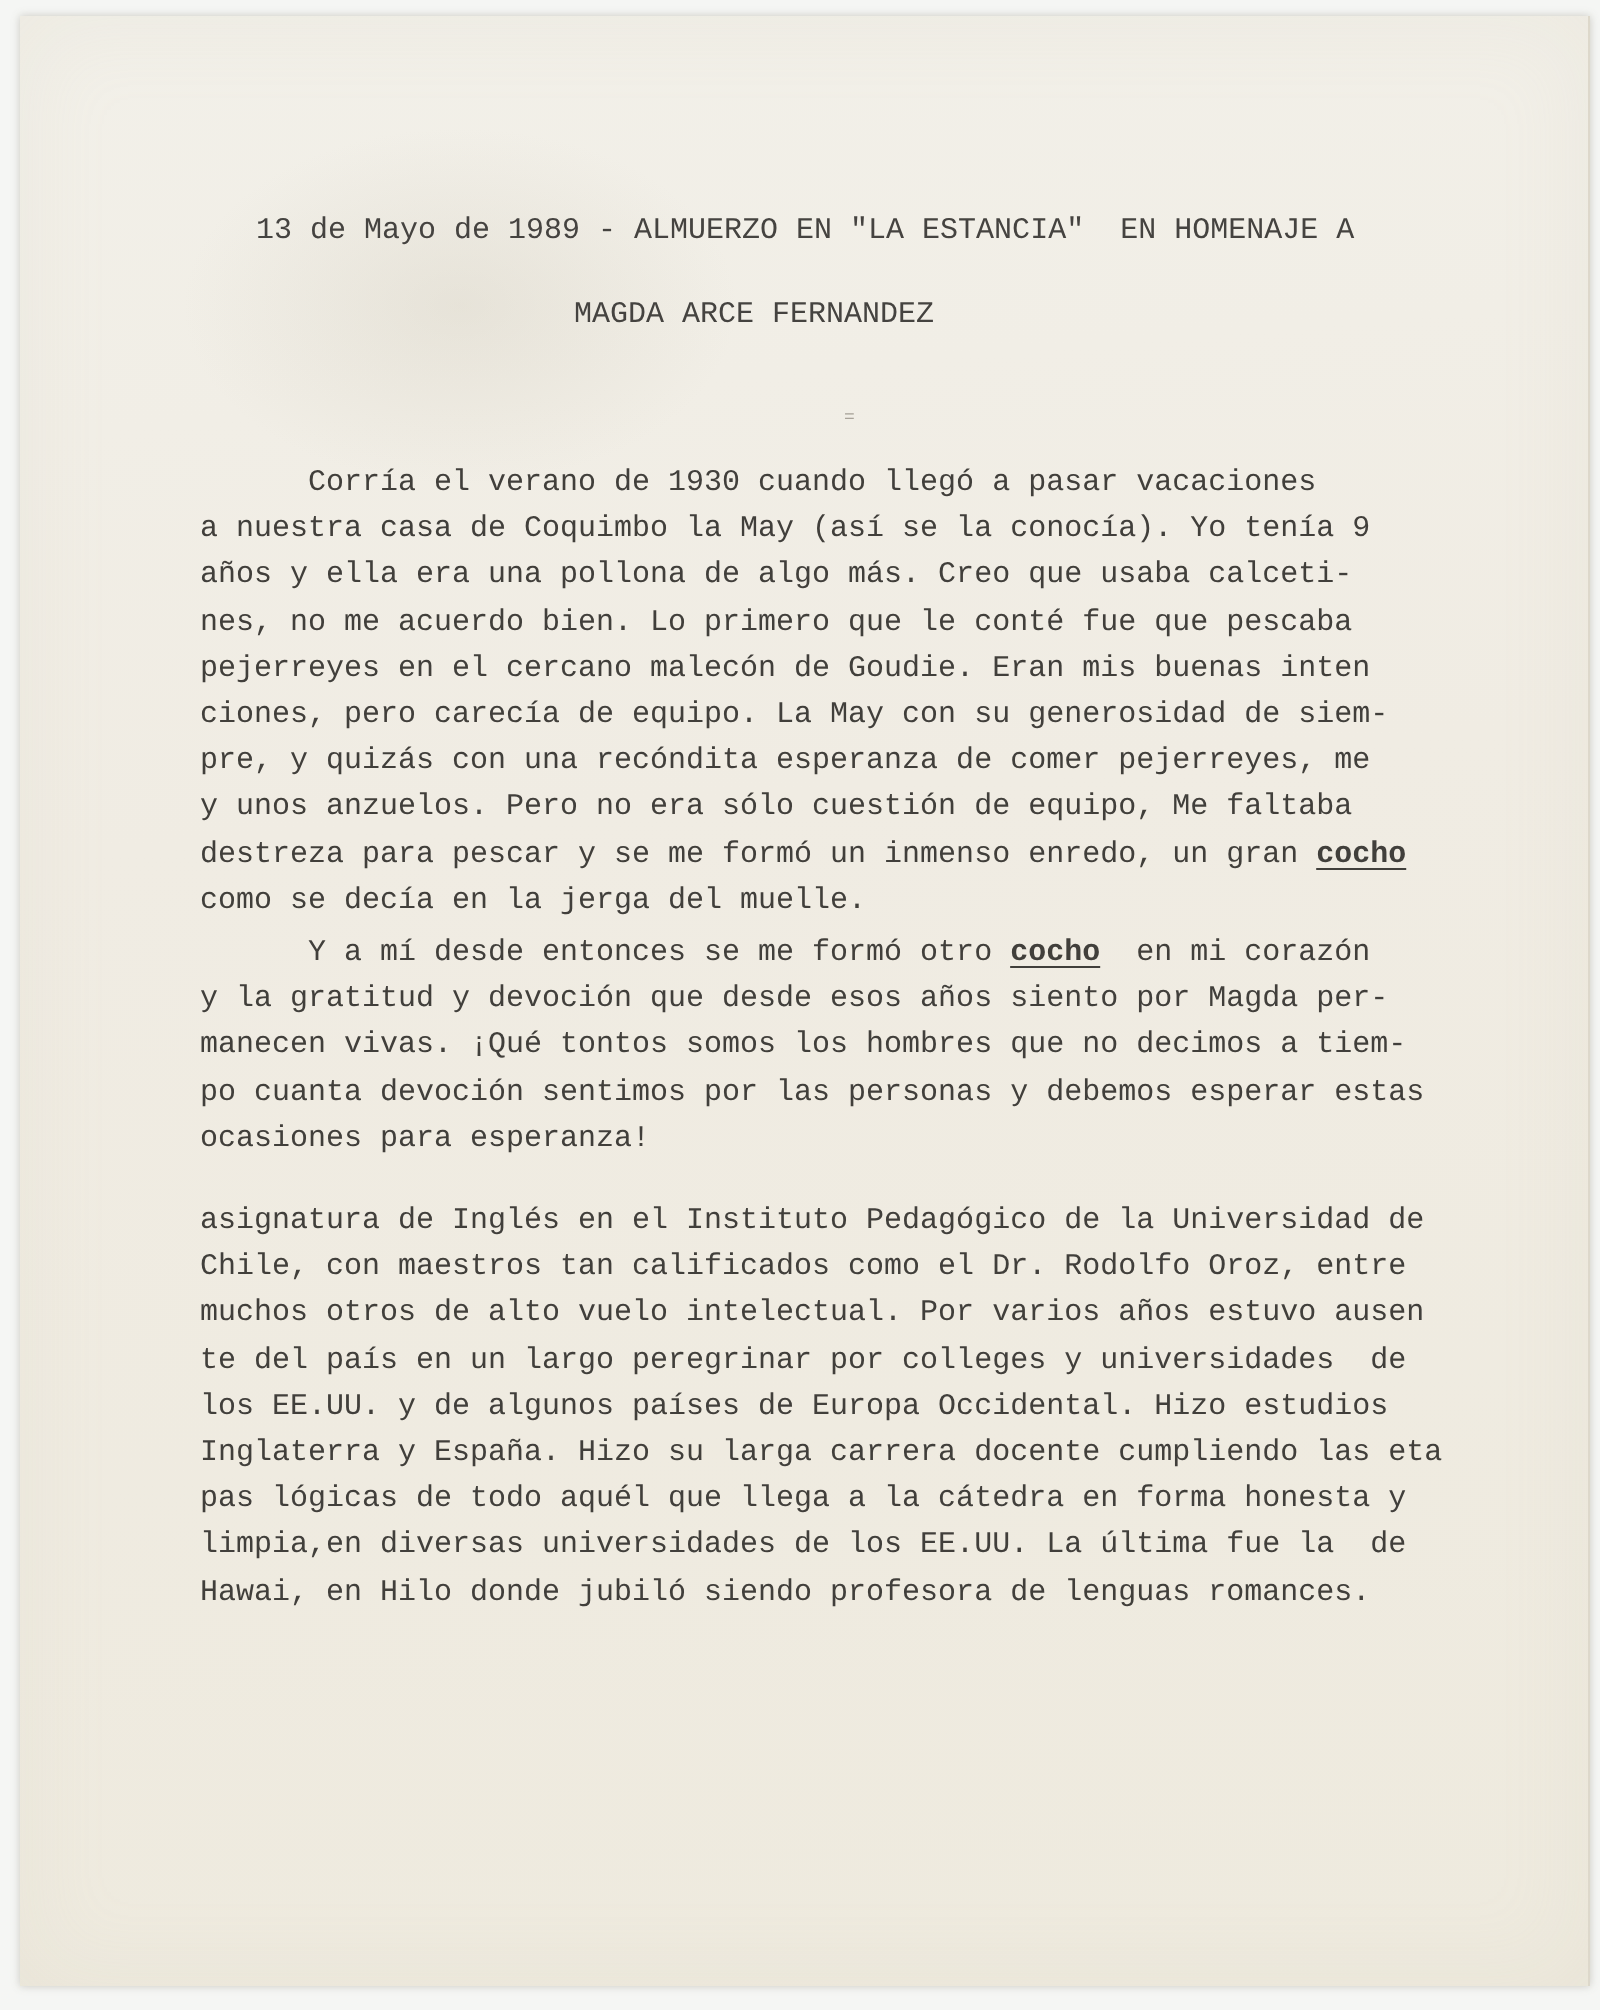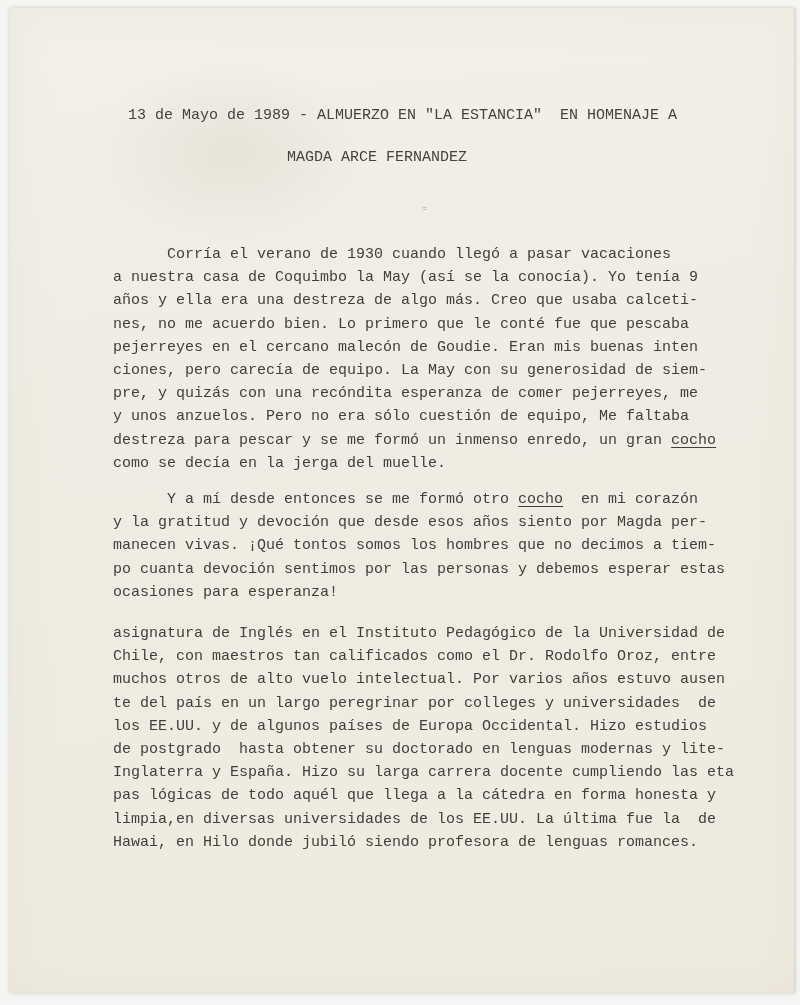--- a/index.html
+++ b/index.html
@@ -27,43 +27,43 @@
   #title1{left:118px;top:99px;text-align:right;}
   #title2{left:277px;top:141px;}
   .stray{
     position:absolute;left:412px;top:196px;
     font-size:9px;color:#a8a399;
   }
   .doc-body{
     position:absolute;left:90px;top:222px;
     font-size:15px;line-height:23.2px;color:#413f3b;
   }
-  .para{margin:13px;}
+  .para{margin:0;}
   .para.p2{margin-top:3px;}
   .para.p3{margin-top:18px;}
   .line{white-space:pre;}
-  .u{text-decoration:underline;text-underline-offset:3px;text-decoration-thickness:1px;}
+  .u{text-decoration:underline;text-underline-offset:3px;text-decoration-thickness:1px;font-weight:bold;}
 </style>
 </head>
 <body>
 
 <div class="paper">
   <div class="smudge"></div>
 
   <div class="title-line" id="title1">13 de Mayo de 1989 - ALMUERZO EN "LA ESTANCIA"  EN HOMENAJE A</div>
 
   <div class="title-line" id="title2">MAGDA ARCE FERNANDEZ</div>
 
   <div class="stray">=</div>
 
   <div class="doc-body">
       <div class="para p1">
         <div class="line"><span>      Corría el verano de 1930 cuando llegó a pasar vacaciones</span></div>
         <div class="line"><span>a nuestra casa de Coquimbo la May (así se la conocía). Yo tenía 9</span></div>
-        <div class="line"><span>años y ella era una destreza de algo más. Creo que usaba calceti-</span></div>
+        <div class="line"><span>años y ella era una pollona de algo más. Creo que usaba calceti-</span></div>
         <div class="line"><span>nes, no me acuerdo bien. Lo primero que le conté fue que pescaba</span></div>
         <div class="line"><span>pejerreyes en el cercano malecón de Goudie. Eran mis buenas inten</span></div>
         <div class="line"><span>ciones, pero carecía de equipo. La May con su generosidad de siem-</span></div>
         <div class="line"><span>pre, y quizás con una recóndita esperanza de comer pejerreyes, me</span></div>
         <div class="line"><span>y unos anzuelos. Pero no era sólo cuestión de equipo, Me faltaba</span></div>
         <div class="line"><span>destreza para pescar y se me formó un inmenso enredo, un gran </span><span class="u">cocho</span></div>
         <div class="line"><span>como se decía en la jerga del muelle.</span></div>
       </div>
       <div class="para p2">
         <div class="line"><span>      Y a mí desde entonces se me formó otro </span><span class="u">cocho</span><span>  en mi corazón</span></div>
@@ -71,20 +71,19 @@
         <div class="line"><span>manecen vivas. ¡Qué tontos somos los hombres que no decimos a tiem-</span></div>
         <div class="line"><span>po cuanta devoción sentimos por las personas y debemos esperar estas</span></div>
         <div class="line"><span>ocasiones para esperanza!</span></div>
       </div>
       <div class="para p3">
         <div class="line"><span>asignatura de Inglés en el Instituto Pedagógico de la Universidad de</span></div>
         <div class="line"><span>Chile, con maestros tan calificados como el Dr. Rodolfo Oroz, entre</span></div>
         <div class="line"><span>muchos otros de alto vuelo intelectual. Por varios años estuvo ausen</span></div>
         <div class="line"><span>te del país en un largo peregrinar por colleges y universidades  de</span></div>
         <div class="line"><span>los EE.UU. y de algunos países de Europa Occidental. Hizo estudios</span></div>
-        <div class="line"><span>de postgrado  hasta obtener su doctorado en lenguas modernas y lite-</span></div>
         <div class="line"><span>Inglaterra y España. Hizo su larga carrera docente cumpliendo las eta</span></div>
         <div class="line"><span>pas lógicas de todo aquél que llega a la cátedra en forma honesta y</span></div>
         <div class="line"><span>limpia,en diversas universidades de los EE.UU. La última fue la  de</span></div>
         <div class="line"><span>Hawai, en Hilo donde jubiló siendo profesora de lenguas romances.</span></div>
       </div>
     </div>
 </div>
 
 </body></html>

